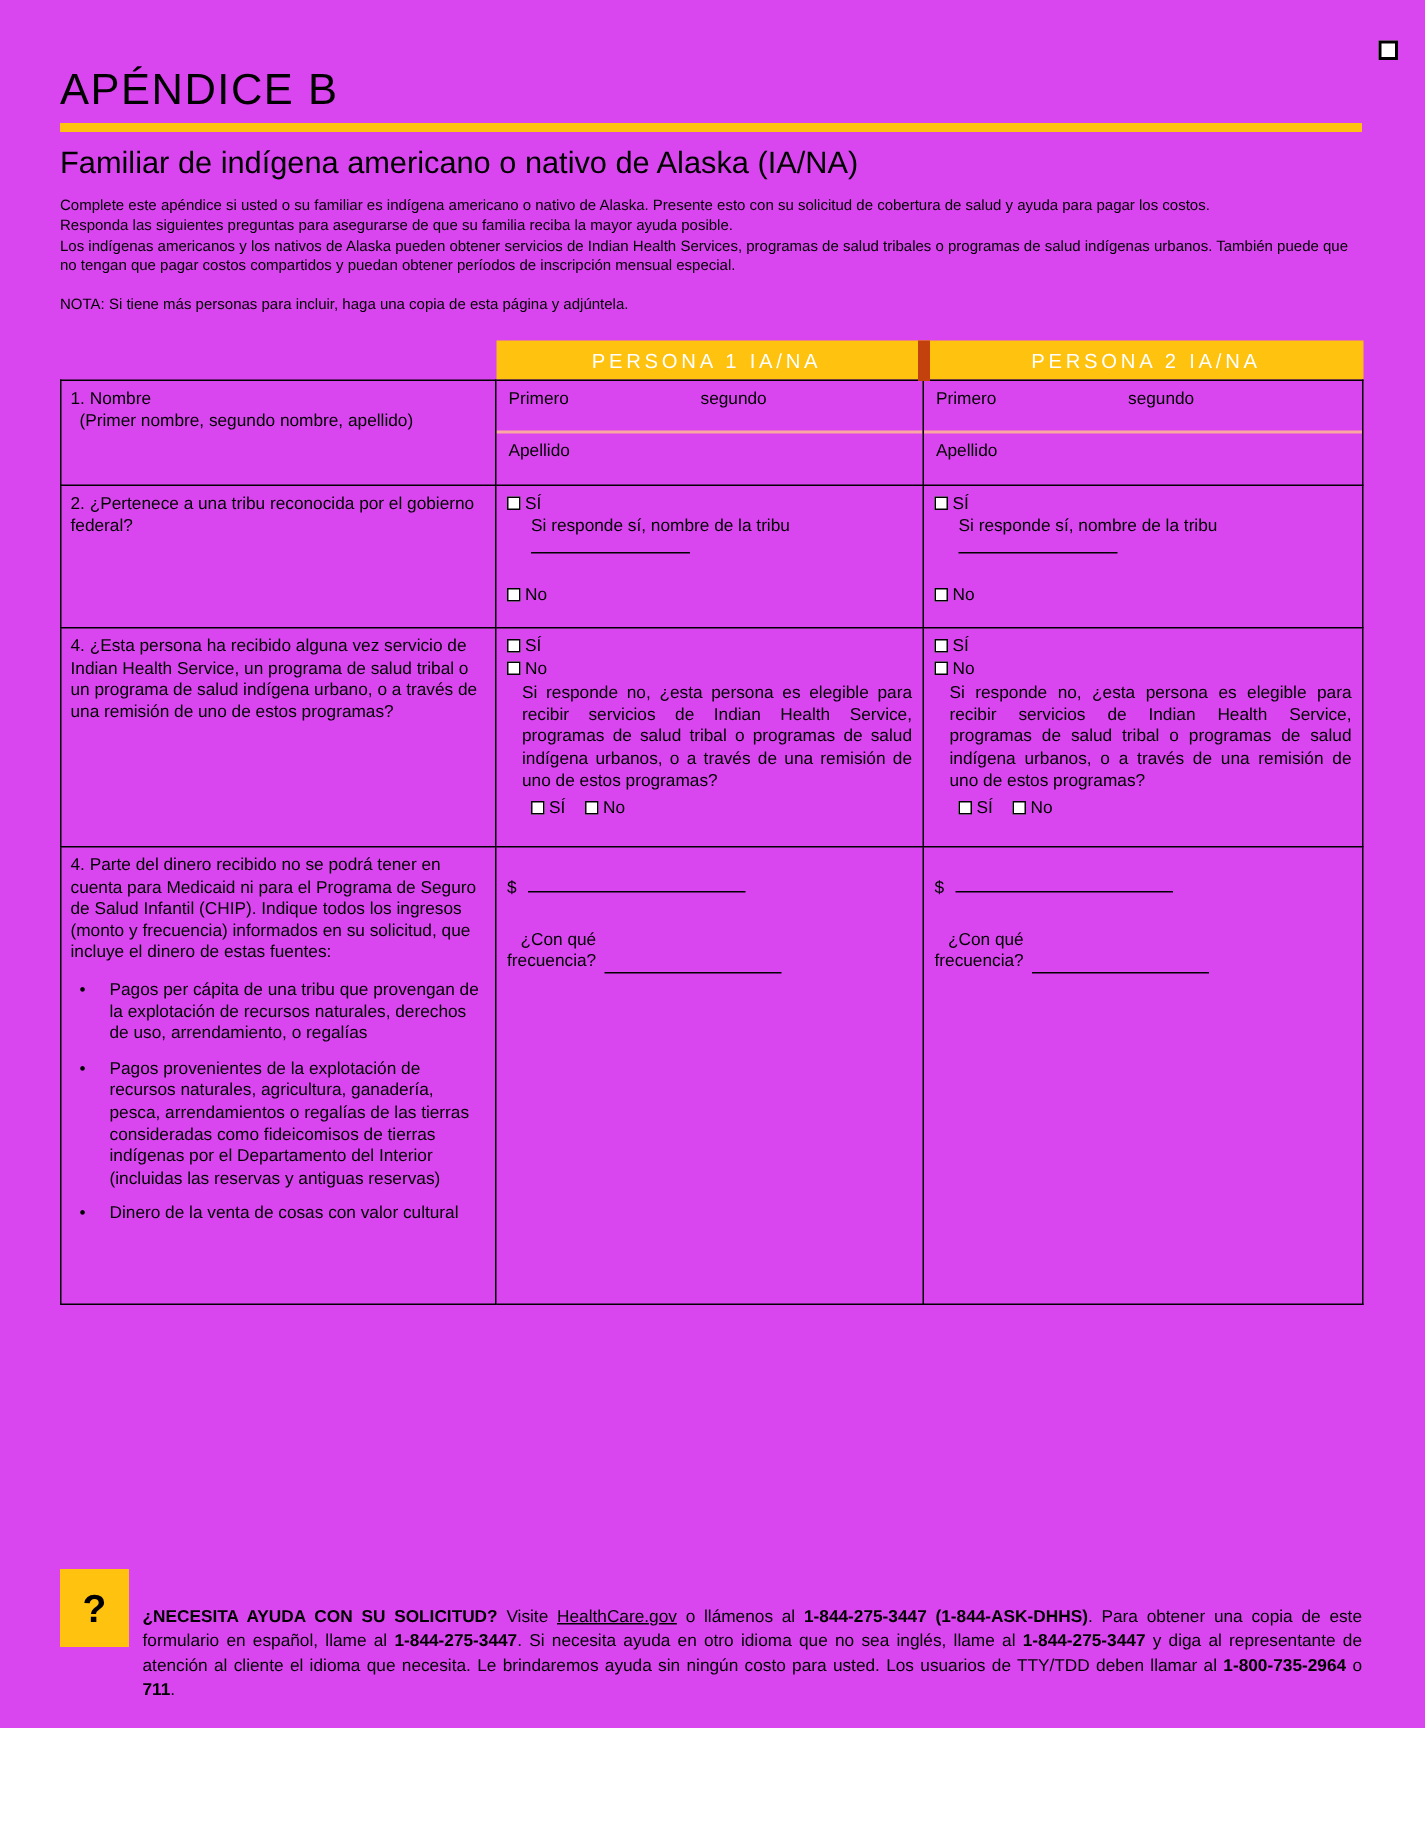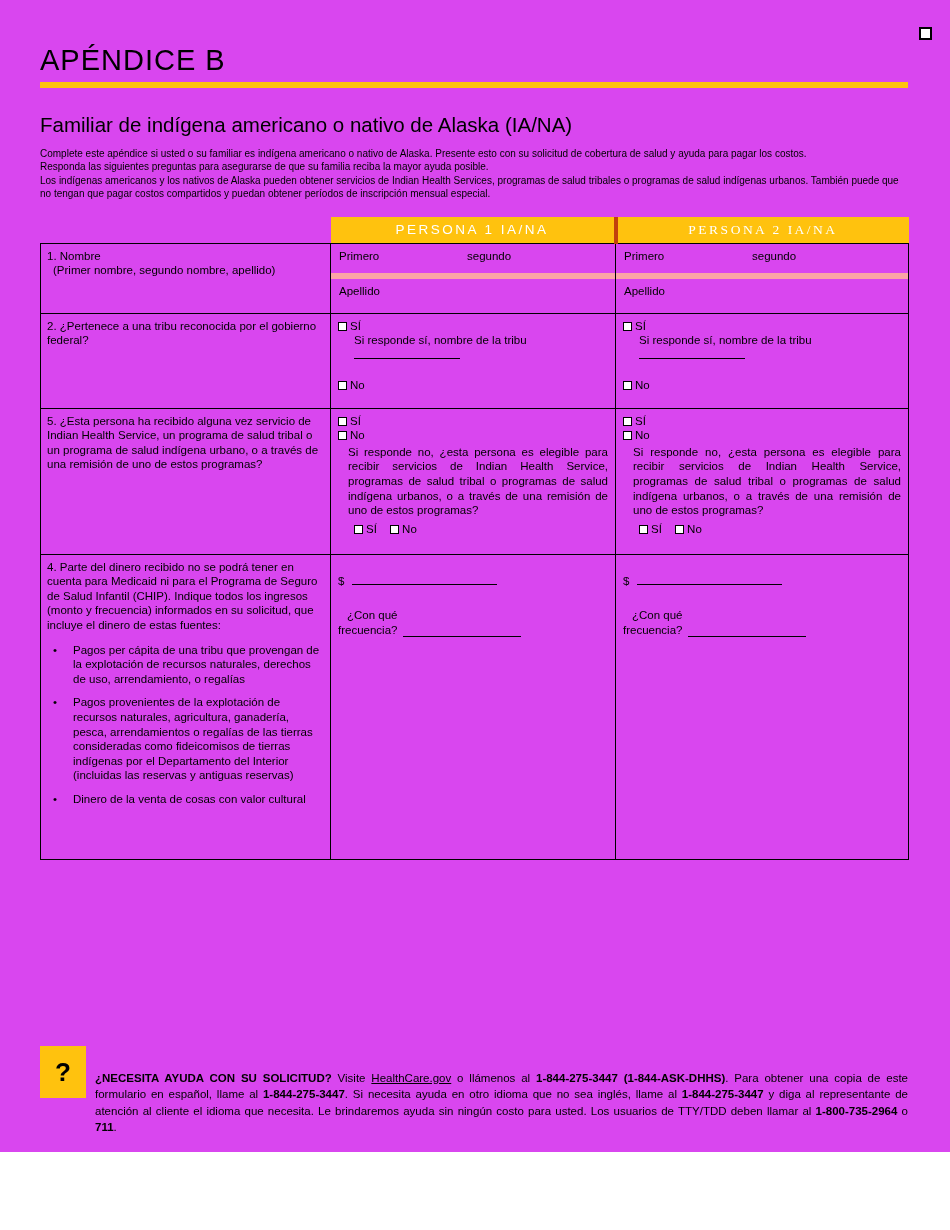--- a/index.html
+++ b/index.html
@@ -7,40 +7,40 @@
   .page {
     position:relative; width:950px; height:1152px; background:#d946ef;
     font-family:"Liberation Sans", sans-serif; color:#000; overflow:hidden;
   }
   .content { padding:0 42px 0 40px; }
 
   .corner-cb { position:absolute; top:27px; right:18px; width:13px; height:13px; border:2px solid #000; background:#fff; }
 
   h1 { margin-top:44px; font-size:29px; font-weight:400; letter-spacing:1px; }
   .gold-rule { height:6px; background:#FFC20E; margin-top:5px; }
-  h2 { margin-top:25px; font-size:20.5px; font-weight:400; }
+  h2 { margin-top:9px; font-size:20.5px; font-weight:400; }
   .body-text { font-size:10px; line-height:1.33; }
   .intro { margin-top:10px; }
   h3 { margin-top:16px; font-size:13px; font-weight:700; }
   .note { margin-top:13px; }
 
   table.form { width:868px; margin-top:17px; border-collapse:collapse; table-layout:fixed; }
   thead td { border:none; height:26px; padding:0;margin-top:21px; }
   .th-gold { background:#FFC20E; color:#fff; text-align:center; font-size:13.5px; font-weight:400; letter-spacing:2.5px; vertical-align:middle; }
-  .th-gold2 { border-left:4px solid #c2410c;font-family:Liberation Serif, serif; }
+  .th-gold2 { border-left:8px solid #c2410c; }
   tbody td { border:1px solid #000; vertical-align:top; font-size:11.5px; line-height:1.27; padding:5px 7px; }
   .row-name td { height:70px; }
   .row-q2 td { height:95px; }
   .row-q3 td { height:146px; }
   .row-q4 td { height:305px; }
   .label-cell { padding:5px 6px; }
   .sublabel { padding-left:6px; }
 
   .p0 { padding:0 !important; }
-  .name-top { border-bottom:6px solid #fca5a5; height:35px; padding:5px 8px; }
+  .name-top { border-bottom:2px solid #fca5a5; height:35px; padding:5px 8px; }
   .name-bottom { height:34px; padding:5px 8px; }
   .first-label { display:inline-block; width:128px; }
 
   .cb { display:inline-block; width:9px; height:9px; border:1.5px solid #000; margin-right:3px; vertical-align:-1px; background:#fff; }
   .cb2 { margin-left:10px; }
   .indent { margin-left:16px; }
   .wline { display:inline-block; border-bottom:1px solid #000; height:11px; }
   .w106 { width:106px; }
   .w145 { width:145px; }
   .w118 { width:118px; }
@@ -74,20 +74,21 @@
   <div class="content">
     <h1>APÉNDICE B</h1>
     <div class="gold-rule"></div>
     <h2>Familiar de indígena americano o nativo de Alaska (IA/NA)</h2>
 
     <p class="body-text intro">Complete este apéndice si usted o su familiar es indígena americano o nativo de Alaska. Presente esto con su solicitud de cobertura de salud y ayuda para pagar los costos.</p>
 
     <p class="body-text">Responda las siguientes preguntas para asegurarse de que su familia reciba la mayor ayuda posible.</p>
     <p class="body-text">Los indígenas americanos y los nativos de Alaska pueden obtener servicios de Indian Health Services, programas de salud tribales o programas de salud indígenas urbanos. También puede que no tengan que pagar costos compartidos y puedan obtener períodos de inscripción mensual especial.</p>
 
+    <p class="body-text note"><span>NOTA:</span><span> Si tiene más personas para incluir, haga una copia de esta página y adjúntela.</span></p>
 
     <table class="form">
       <colgroup>
         <col style="width:290px">
           <col style="width:285px">
           <col style="width:293px">
       </colgroup>
       <thead>
         <tr>
           <td class="th-empty"></td>
@@ -133,21 +134,21 @@
           <td>
             <div><span class="cb"></span><span>SÍ</span></div>
             <div class="indent">Si responde sí, nombre de la tribu</div>
             <div class="indent"><span class="wline w106"></span></div>
             <div class="gap-above"><span class="cb"></span><span>No</span></div>
           </td>
         </tr>
 
         <tr class="row-q3">
           <td class="label-cell">
-            <div>5. ¿Esta persona ha recibido alguna vez servicio de Indian Health Service, un programa de salud tribal o un programa de salud indígena urbano, o a través de una remisión de uno de estos programas?</div>
+            <div>4. ¿Esta persona ha recibido alguna vez servicio de Indian Health Service, un programa de salud tribal o un programa de salud indígena urbano, o a través de una remisión de uno de estos programas?</div>
           </td>
           <td>
             <div><span class="cb"></span><span>SÍ</span></div>
             <div><span class="cb"></span><span>No</span></div>
             <div class="q3-follow just">Si responde no, ¿esta persona es elegible para recibir servicios de Indian Health Service, programas de salud tribal o programas de salud indígena urbanos, o a través de una remisión de uno de estos programas?</div>
             <div class="q3-cbs">
               <span class="cb"></span><span>SÍ</span>
               <span class="cb cb2"></span><span>No</span>
             </div>
           </td>

